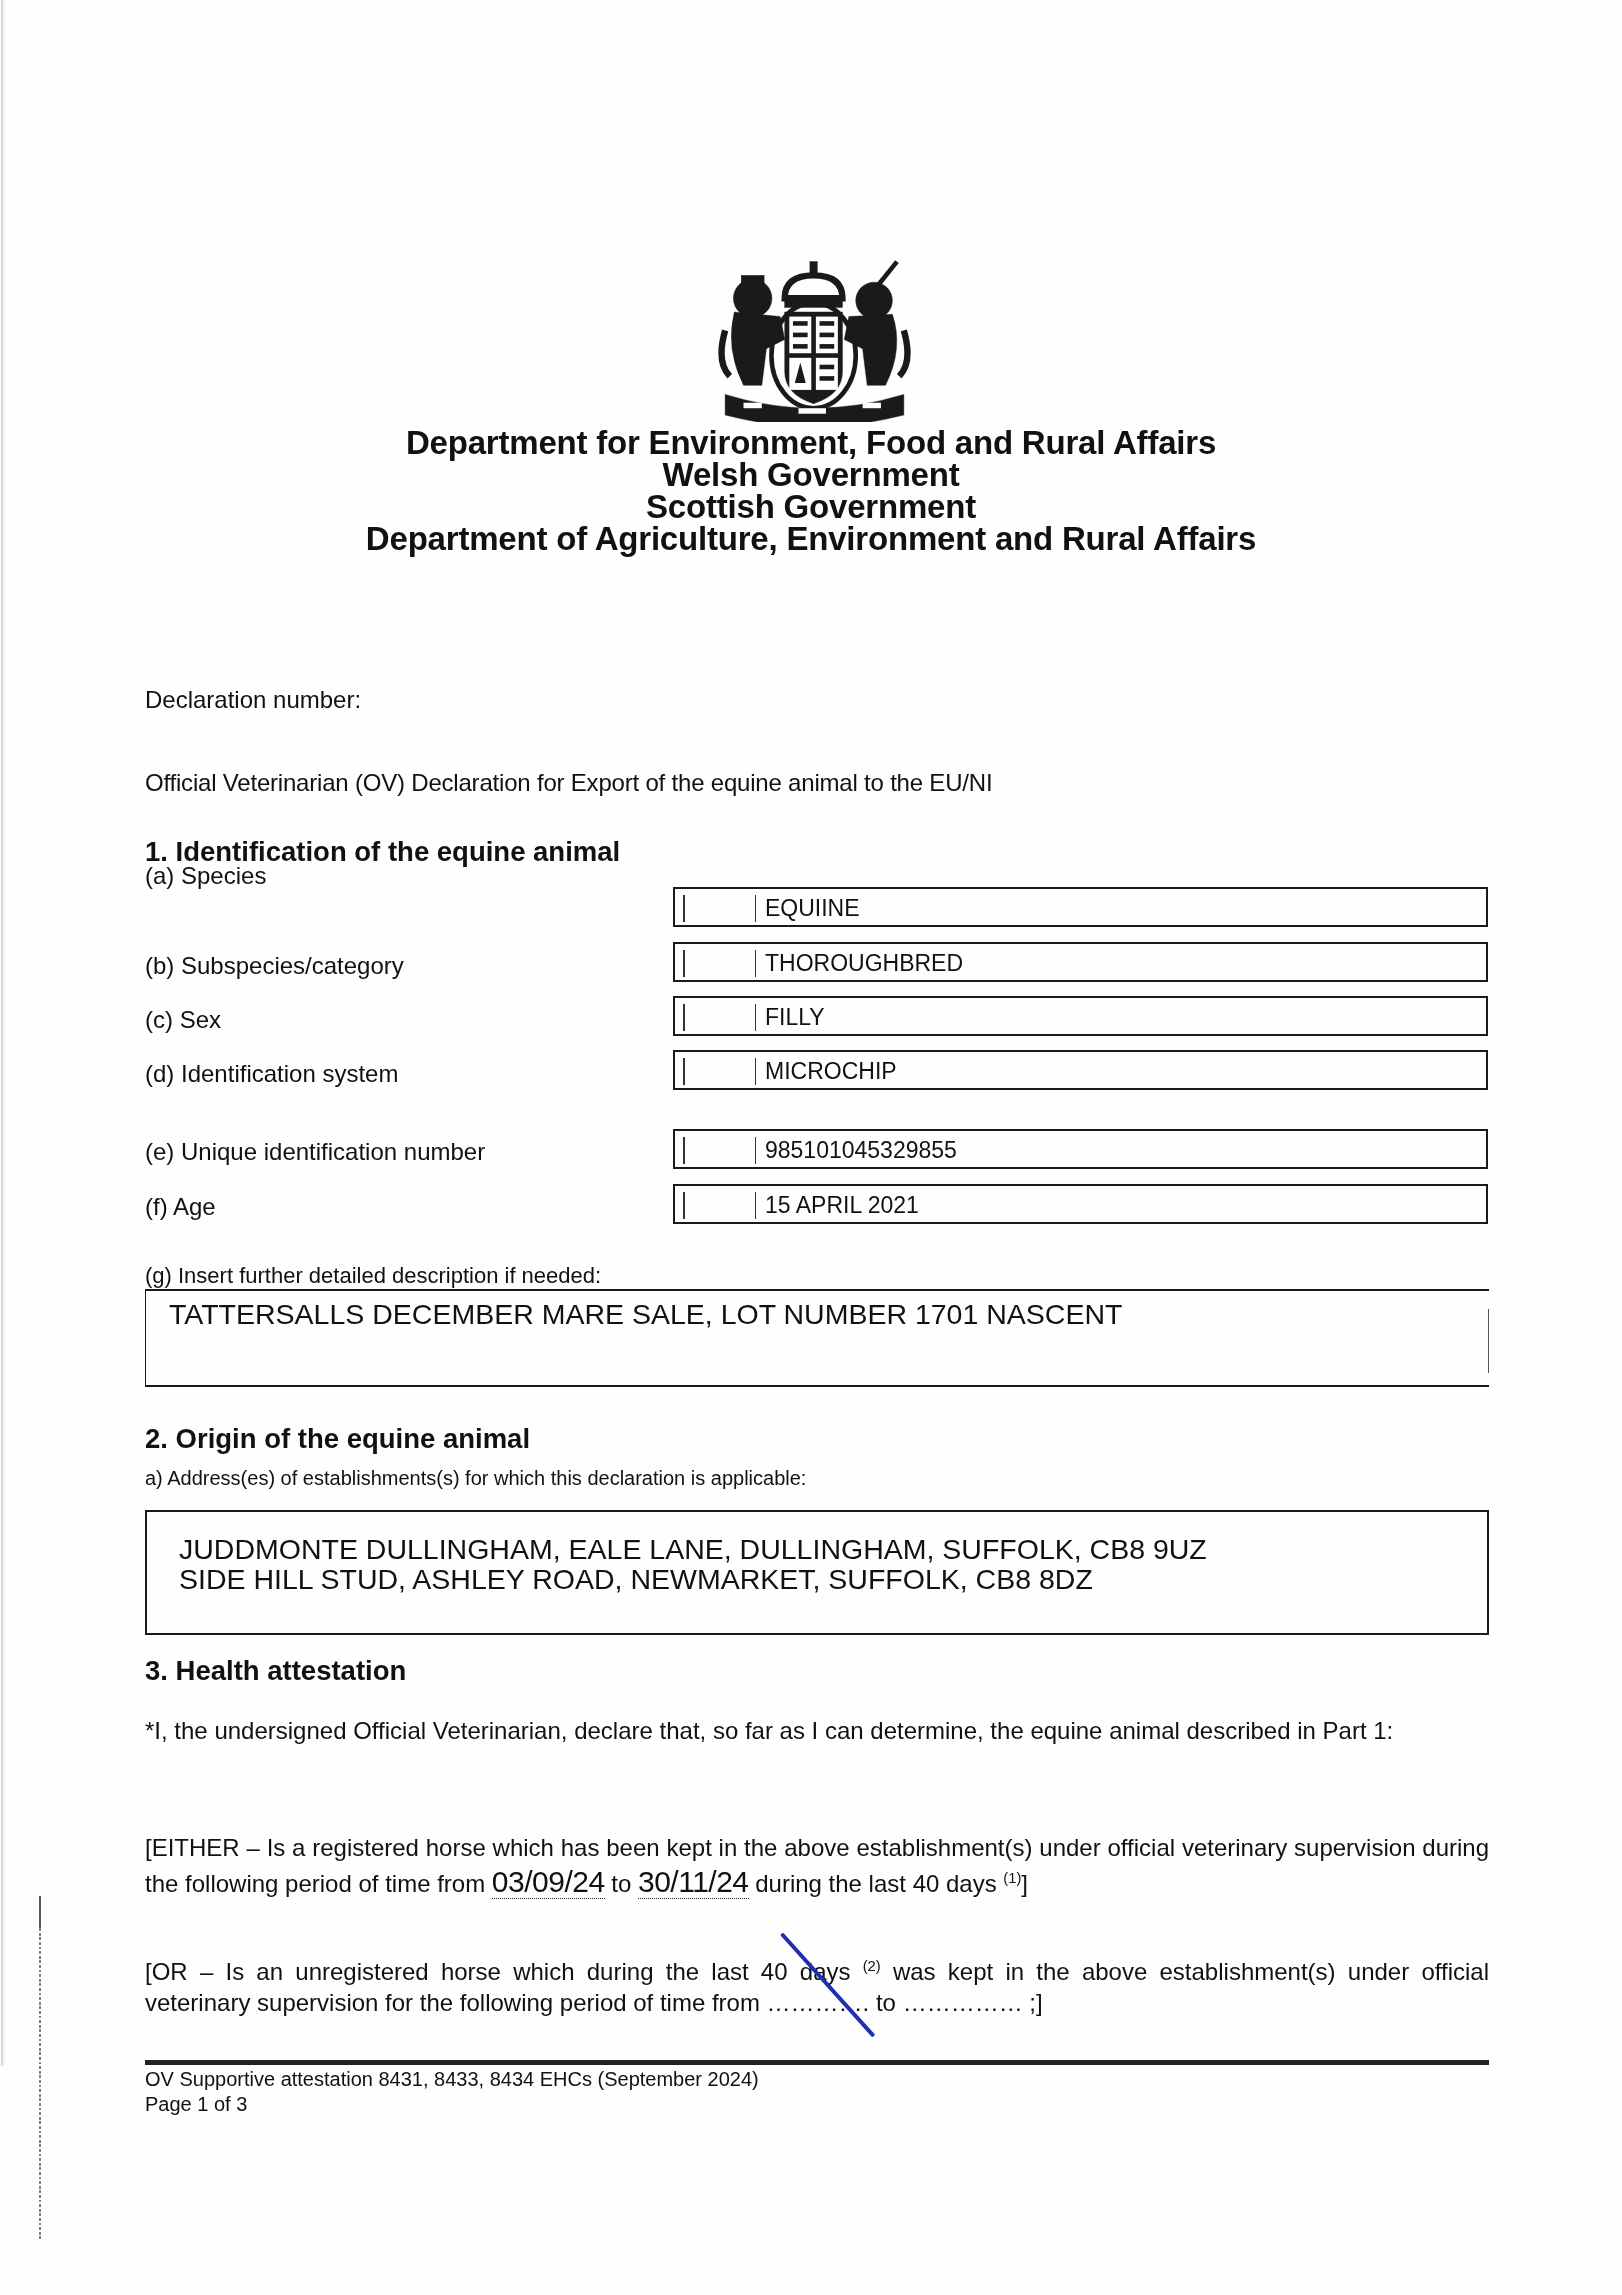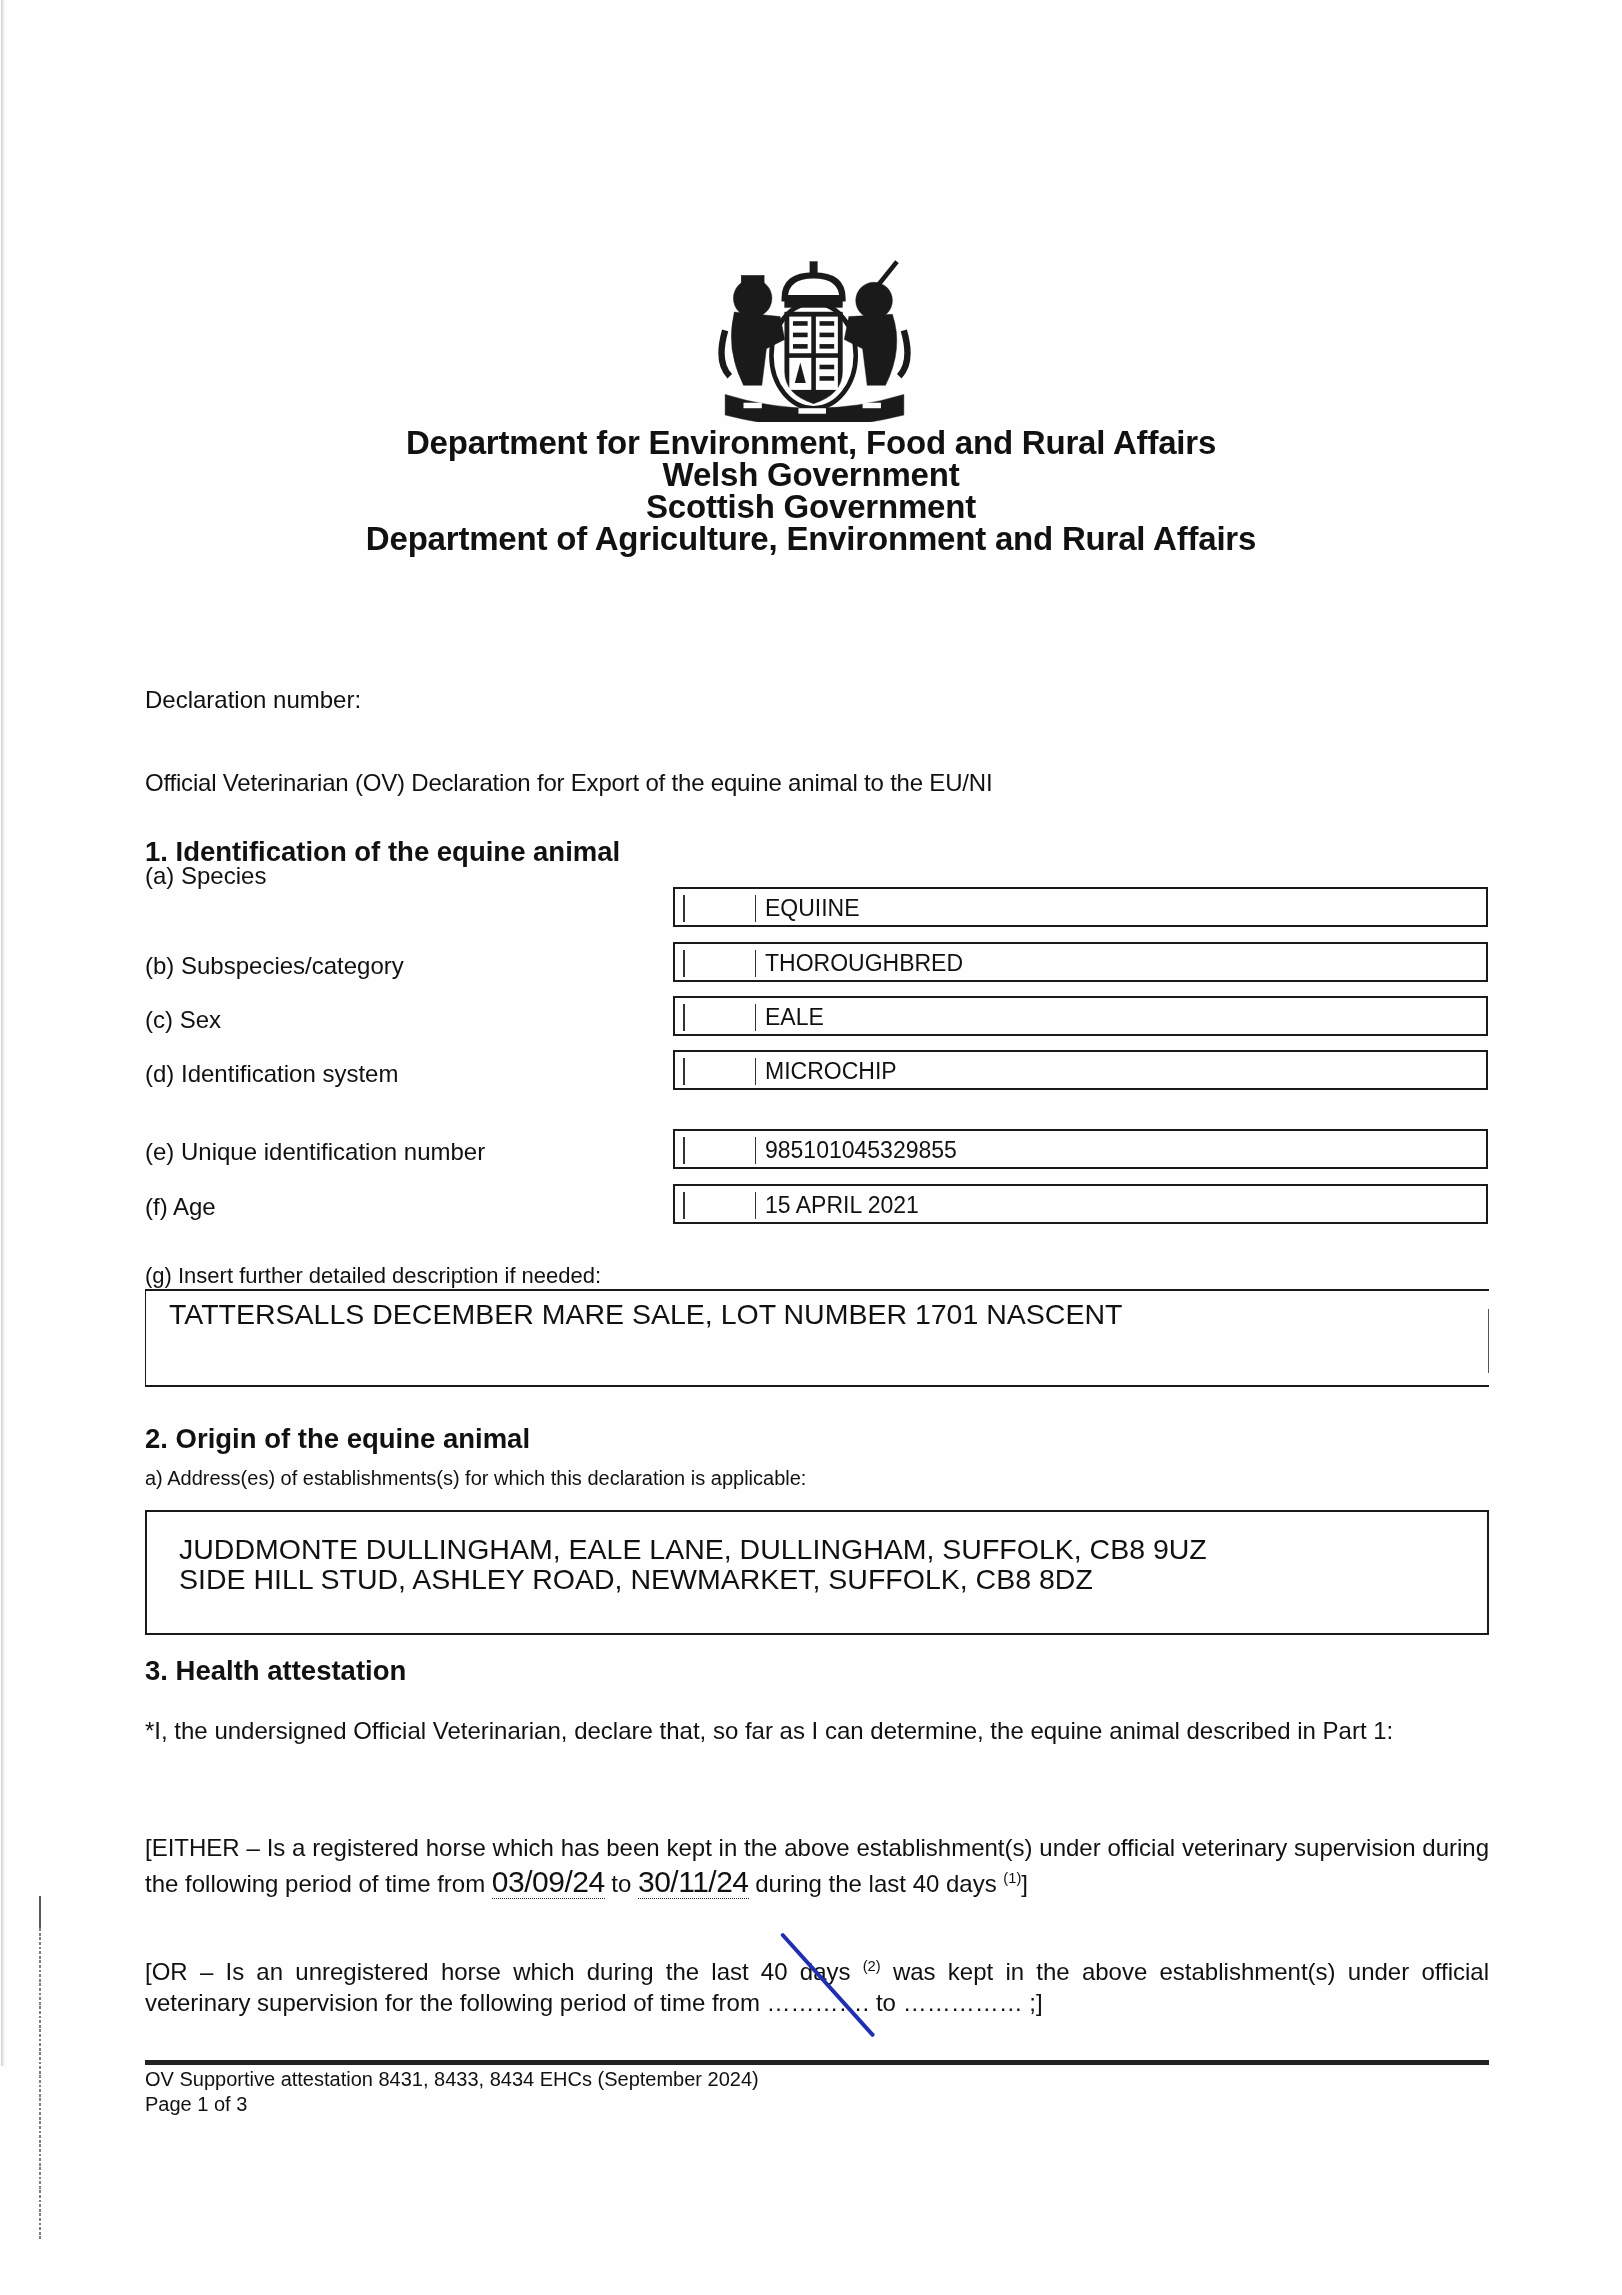--- a/index.html
+++ b/index.html
@@ -131,21 +131,21 @@
 <div class="abs field-box" style="top:942px">
   <span class="tick1"></span>
     <span class="tick2"></span>
   <span class="val">THOROUGHBRED</span>
 </div>
 
 <div class="abs field-label" style="top:1006px">(c) Sex</div>
 <div class="abs field-box" style="top:996px">
   <span class="tick1"></span>
     <span class="tick2"></span>
-  <span class="val">EALE</span>
+  <span class="val">FILLY</span>
 </div>
 
 <div class="abs field-label" style="top:1060px">(d) Identification system</div>
 <div class="abs field-box" style="top:1050px">
   <span class="tick1"></span>
     <span class="tick2"></span>
   <span class="val">MICROCHIP</span>
 </div>
 
 <div class="abs field-label" style="top:1138px">(e) Unique identification number</div>

